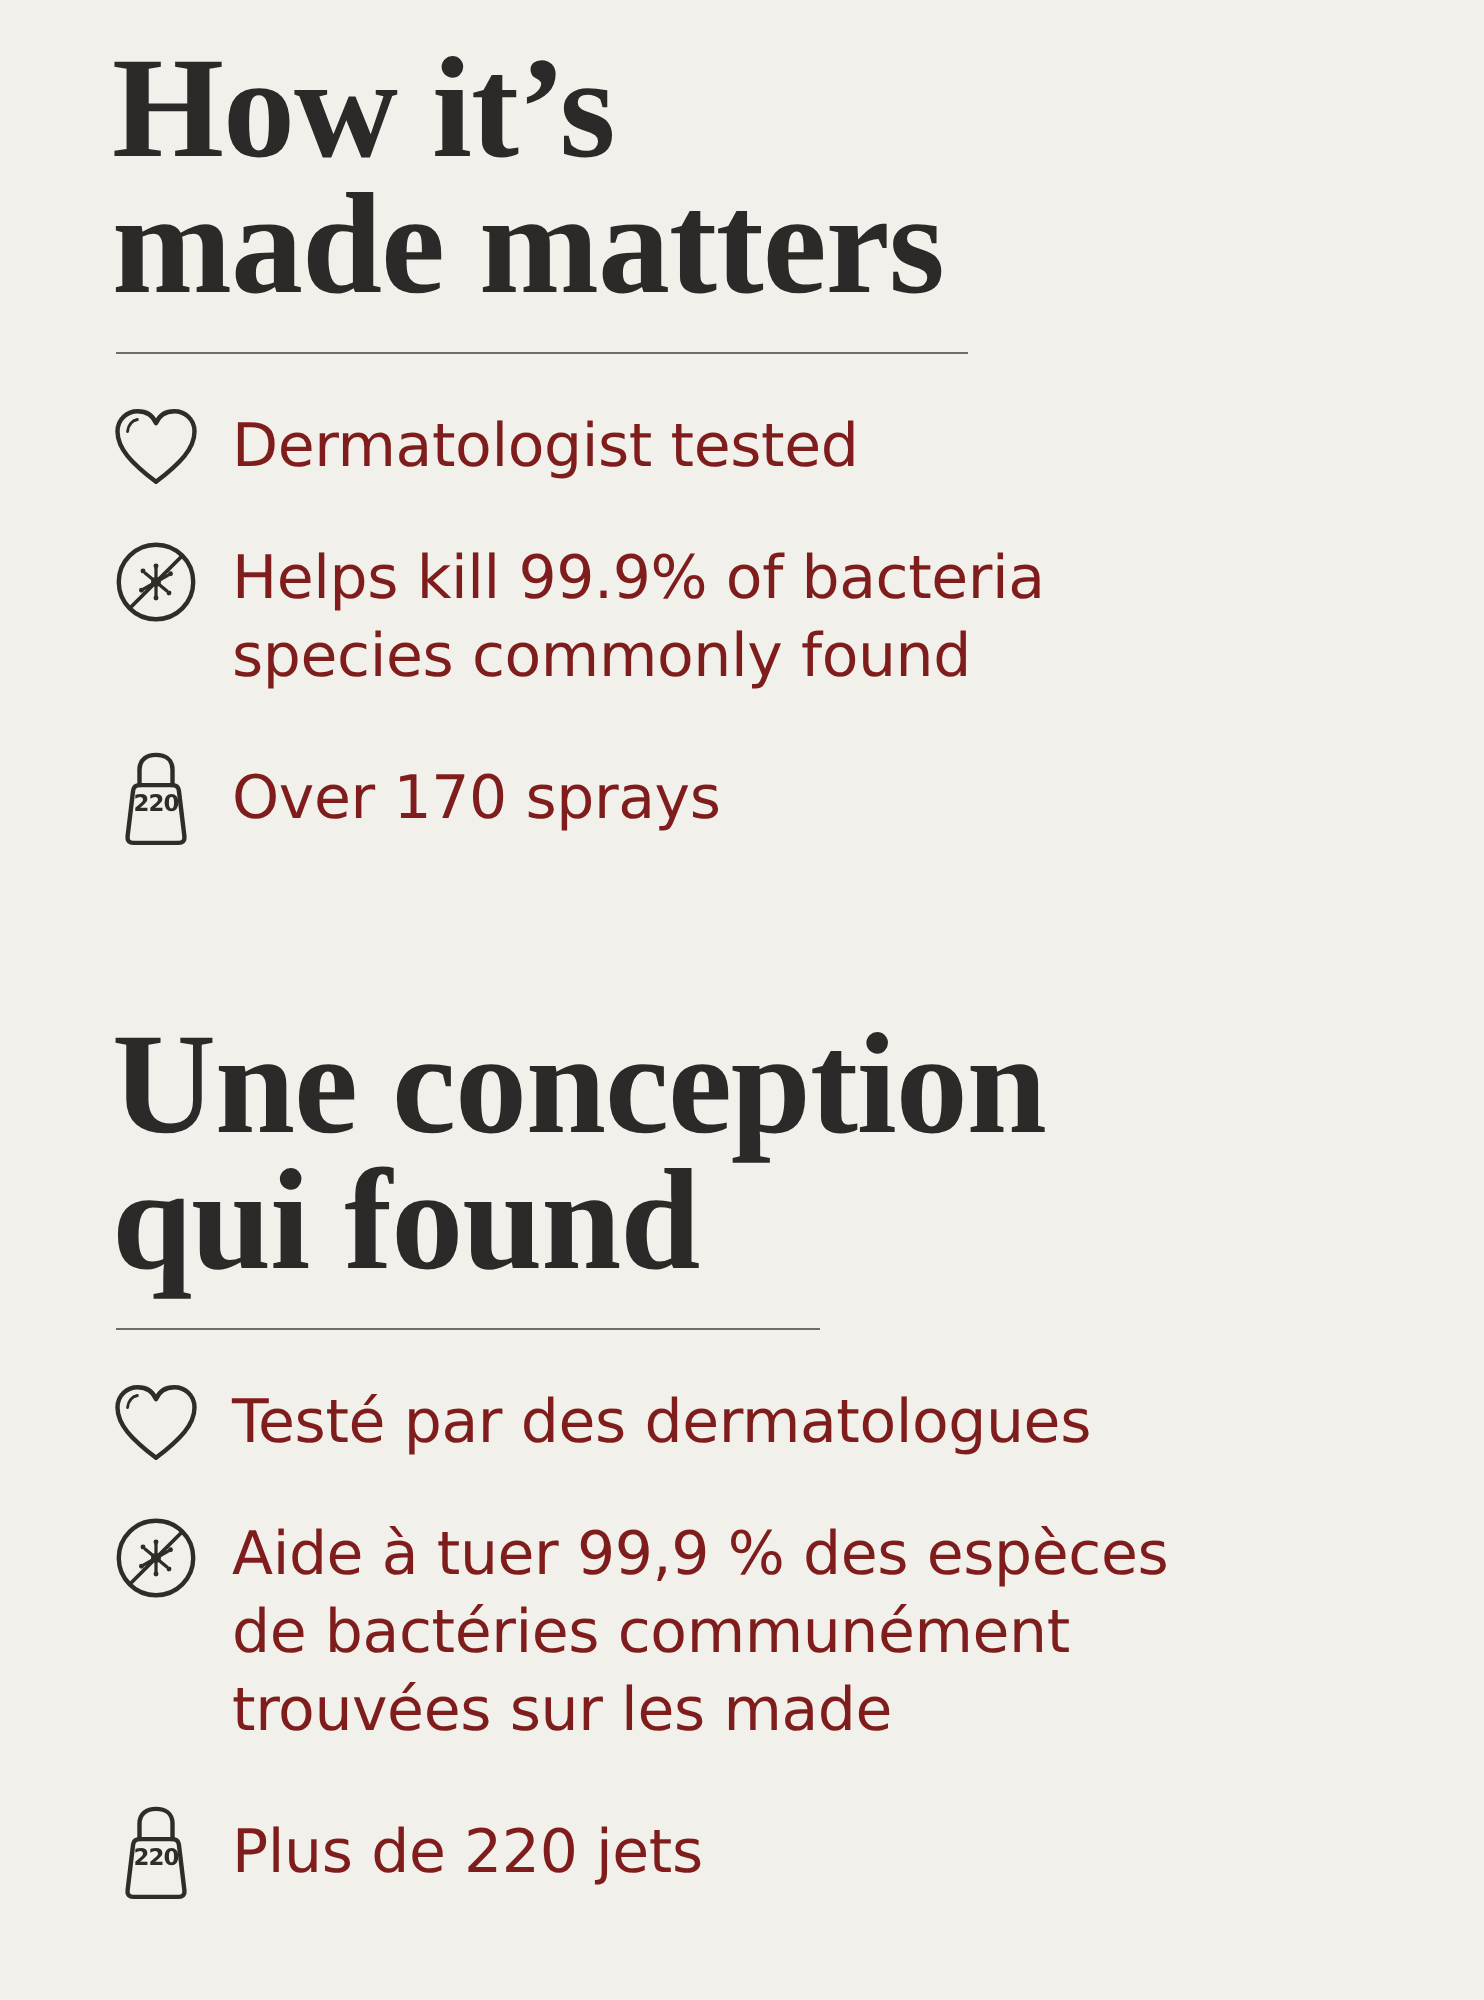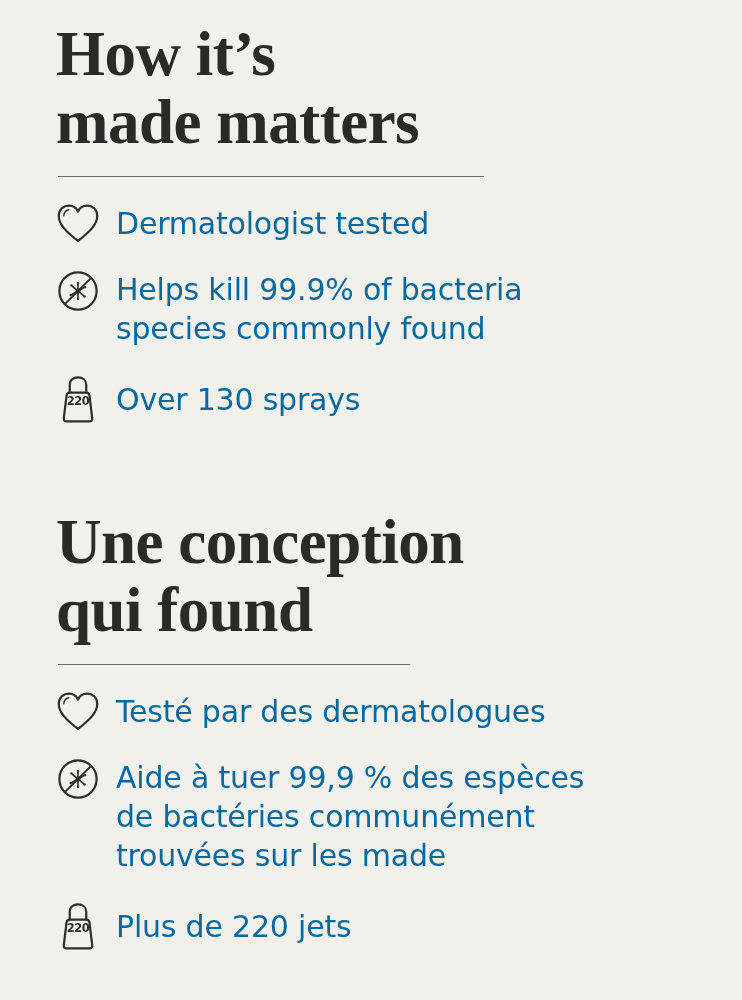--- a/index.html
+++ b/index.html
@@ -16,21 +16,21 @@
     color: #2e2d2a;
     overflow: hidden;
     box-sizing: border-box;
     padding: 20px 40px 0 56px;
     font-family: "DejaVu Sans", sans-serif;
   }
   .section { margin: 0; }
   .heading {
     font-family: "Liberation Serif", serif;
     font-weight: 700;
-    font-size: 63px;
+    font-size: 72px;
     line-height: 68px;
     letter-spacing: -0.5px;
     color: #2b2a28;
     margin: 0;
   }
   .heading .hline { display: block; }
   .rule {
     border: none;
     border-top: 1.6px solid #6f6e6a;
     margin: 20px 0 0 2px;
@@ -55,21 +55,21 @@
   .icon-box {
     flex: 0 0 44px;
     width: 44px;
     display: flex;
     justify-content: center;
   }
   .icon-box svg { display: block; }
   .feature-text {
     font-size: 30px;
     line-height: 39px;
-    color: #0369a1;
+    color: #7f1d1d;
     letter-spacing: -0.2px;
   }
   .feature-text .tline { display: block; }
   .section-fr { margin-top: 84px; }
   .spray-num {
     font-family: "DejaVu Sans", sans-serif;
     font-size: 12.5px;
     font-weight: 700;
     letter-spacing: -0.5px;
   }
@@ -132,21 +132,21 @@
 
       <li class="feature center">
         <span class="icon-box">
           <svg width="46" height="50" viewBox="0 0 48 52" fill="none" stroke="#2e2d2a" stroke-width="2.4" stroke-linecap="round" stroke-linejoin="round">
             <path d="M15 19 V 10.5 C 15 5 19 2.5 24 2.5 C 29 2.5 33 5 33 10.5 V 19"></path>
             <path d="M15 19 H 33 C 35 19 36.2 20 36.5 22 L 39.5 47 C 39.8 49.3 38.6 50.5 36.3 50.5 H 11.7 C 9.4 50.5 8.2 49.3 8.5 47 L 11.5 22 C 11.8 20 13 19 15 19 Z"></path>
             <text class="spray-num" x="24" y="33" text-anchor="middle" fill="#2e2d2a" stroke="none">220</text>
           </svg>
         </span>
         <span class="feature-text">
-          <span class="tline">Over 130 sprays</span>
+          <span class="tline">Over 170 sprays</span>
         </span>
       </li>
 
     </ul>
   </section>
 
   <section class="section section-fr">
     <h1 class="heading">
       <span class="hline">Une conception</span>
       <span class="hline">qui found</span>

